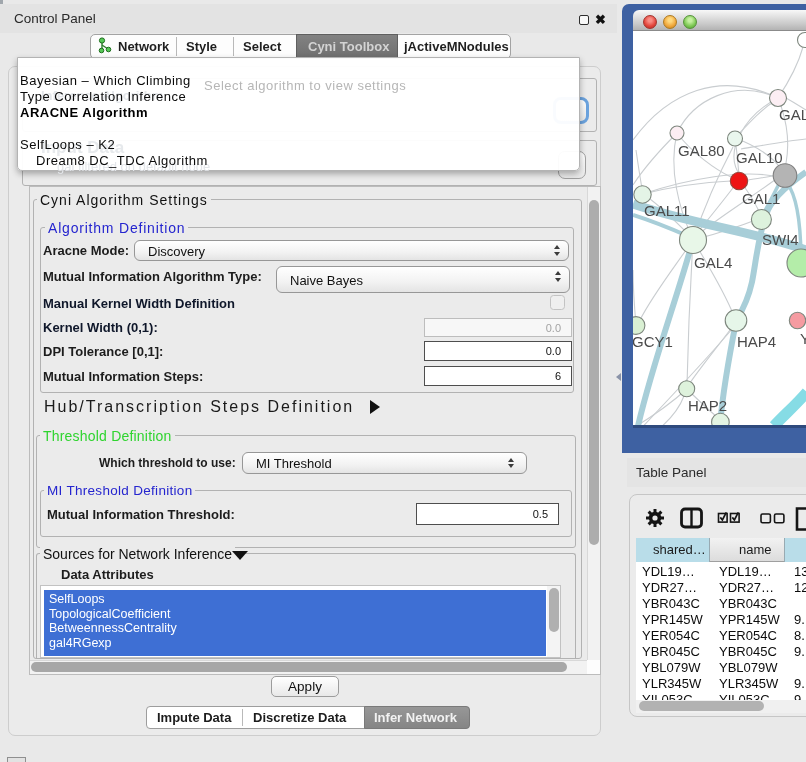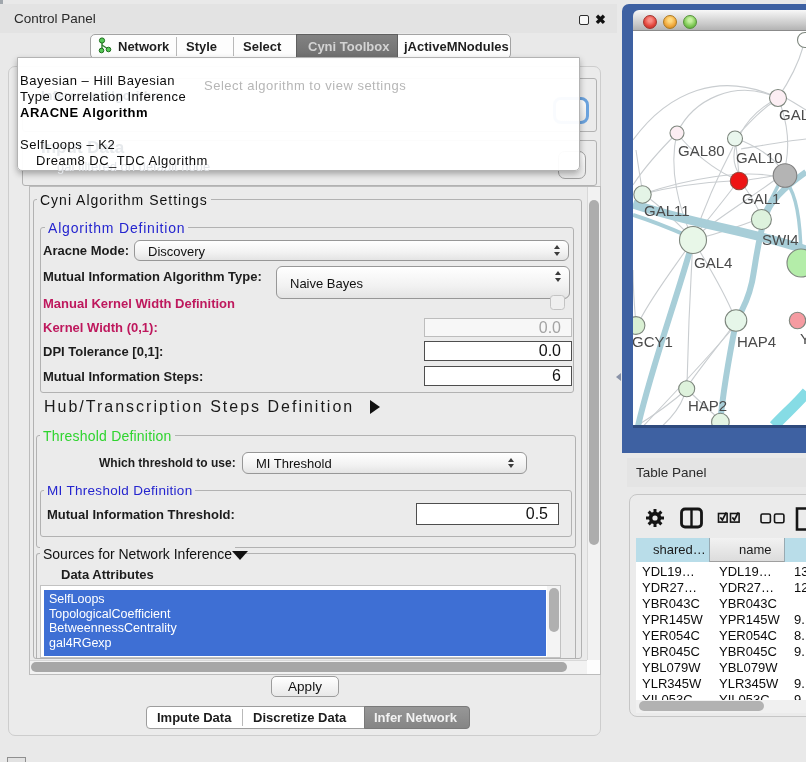--- a/index.html
+++ b/index.html
@@ -1,30 +1,30 @@
 <!DOCTYPE html>
 <html><head>
 <meta charset="utf-8">
 <style>
   html,body{margin:0;padding:0;}
   body{width:806px;height:762px;position:relative;overflow:hidden;
        font-family:"Liberation Sans",sans-serif;background:#e9e9e9;}
   .abs{position:absolute;}
   .lbl{position:absolute;font-size:13px;font-weight:bold;color:#1c1c1c;white-space:nowrap;}
-  .dis{color:#be185d;}
+  .dis{color:#0f172a;}
   .combo{position:absolute;border:1px solid #979797;border-radius:6px;
          background:linear-gradient(#ffffff,#f2f2f2 60%,#e4e4e4);
          font-size:13px;color:#111;}
   .combo .ct{position:absolute;left:13px;top:50%;transform:translateY(-50%);white-space:nowrap;}
   .spin{position:absolute;width:7px;}
   .spin .up{width:0;height:0;border-left:3px solid transparent;border-right:3px solid transparent;
             border-bottom:4.5px solid #3c3c3c;margin-bottom:2.5px;}
   .spin .dn{width:0;height:0;border-left:3px solid transparent;border-right:3px solid transparent;
             border-top:4.5px solid #3c3c3c;}
-  .tf{position:absolute;background:#fff;border:1px solid #4e4e4e;font-size:16px;color:#111;
+  .tf{position:absolute;background:#fff;border:1px solid #4e4e4e;font-size:11px;color:#111;
       text-align:right;}
   .tf span{position:absolute;right:10px;top:50%;transform:translateY(-50%);}
   .group{position:absolute;border:1px solid #b2b2b2;border-radius:3px;}
   .gtitle{position:absolute;background:#ebebeb;padding:0 3px;font-size:13px;white-space:nowrap;}
 </style>
 </head>
 <body>
 
 <div class="abs" style="left:0;top:0;width:806px;height:762px;background:#e9e9e9;"></div>
 <div class="abs" style="left:0;top:0;width:3px;height:8px;background:#a0a6ac;"></div>
@@ -80,21 +80,21 @@
 <div class="lbl" style="left:43px;top:243px;">Aracne Mode:</div>
 <div class="combo" style="left:134px;top:240px;width:435px;height:21px;box-sizing:border-box;">
   <span class="ct">Discovery</span>
   <div class="spin" style="right:7px;top:4px;">
       <div class="up"></div>
       <div class="dn"></div>
     </div>
 </div>
 
 <div class="lbl" style="left:43px;top:269px;">Mutual Information Algorithm Type:</div>
-<div class="combo" style="left:276px;top:266px;width:294px;height:33px;box-sizing:border-box;">
+<div class="combo" style="left:276px;top:266px;width:294px;height:27px;box-sizing:border-box;">
   <span class="ct">Naive Bayes</span>
   <div class="spin" style="right:7px;top:4px;">
       <div class="up"></div>
       <div class="dn"></div>
     </div>
 </div>
 
 <div class="lbl dis" style="left:43px;top:296px;">Manual Kernel Width Definition</div>
 <div class="abs" style="left:550px;top:295px;width:15px;height:15px;border:1px solid #c3c3c3;border-radius:3.5px;background:#efefef;box-sizing:border-box;"></div>
 
@@ -159,21 +159,21 @@
   <span class="abs" style="left:11px;top:4px;">Impute Data</span>
   <span class="abs" style="left:107px;top:4px;">Discretize Data</span>
   <span class="abs" style="left:228px;top:4px;color:#f2f2f2;">Infer Network</span>
 </div>
 
 <div class="abs" style="left:17px;top:57px;width:563px;height:114px;background:rgba(255,255,255,0.96);border:1px solid #b3b3b3;border-radius:0 0 5px 5px;box-shadow:0 3px 6px rgba(0,0,0,0.30);box-sizing:border-box;">
   <span class="abs" style="left:23px;top:30px;font-size:13px;font-weight:bold;color:#e3e6ea;">Inference Algorithm</span>
   <span class="abs" style="left:23px;top:80px;font-size:17px;font-weight:bold;color:#e6e9ec;">Input Data</span>
   <span class="abs" style="left:39px;top:101px;font-size:13px;color:#e3e6ea;">gal filtered on default node</span>
   <span class="abs" style="left:186px;top:0px;font-size:13px;letter-spacing:0.5px;color:#b6b6b6;margin-top:20px;">Select algorithm to view settings</span>
-  <span class="abs" style="left:2px;top:15px;font-size:13px;letter-spacing:0.5px;color:#0a0a0a;">Bayesian – Hill Bayesian</span>
+  <span class="abs" style="left:2px;top:15px;font-size:13px;letter-spacing:0.5px;color:#0a0a0a;">Bayesian – Which Climbing</span>
   <span class="abs" style="left:2px;top:31px;font-size:13px;letter-spacing:0.5px;color:#0a0a0a;">Type Correlation Inference</span>
   <span class="abs" style="left:2px;top:47px;font-size:13px;letter-spacing:0.5px;font-weight:bold;color:#000;">ARACNE Algorithm</span>
   <span class="abs" style="left:2px;top:79px;font-size:13px;letter-spacing:0.5px;color:#0a0a0a;">SelfLoops – K2</span>
   <span class="abs" style="left:2px;top:95px;font-size:13px;letter-spacing:0.5px;color:#0a0a0a;margin-left:16px;">Dream8 DC_TDC Algorithm</span>
 </div>
 
 <div class="abs" style="left:622px;top:4px;width:184px;height:449px;background:#3e61a2;border-radius:7px 0 0 0;"></div>
 <div class="abs" style="left:633px;top:10px;width:173px;height:21px;background:linear-gradient(#f8f8f8,#c9c9c9 70%,#b3b3b3);border-bottom:1px solid #8b8b8b;border-radius:6px 0 0 0;box-sizing:border-box;"></div>
 <div class="abs" style="left:643px;top:15px;width:12px;height:12px;border-radius:50%;background:radial-gradient(circle at 50% 35%,#f98c84 18%,#e2443a 60%,#b02a24);border:0.5px solid #a2332c;"></div>
 <div class="abs" style="left:663px;top:15px;width:12px;height:12px;border-radius:50%;background:radial-gradient(circle at 50% 35%,#ffd97e 18%,#f0a73b 60%,#c07c1c);border:0.5px solid #ad7a20;"></div>

